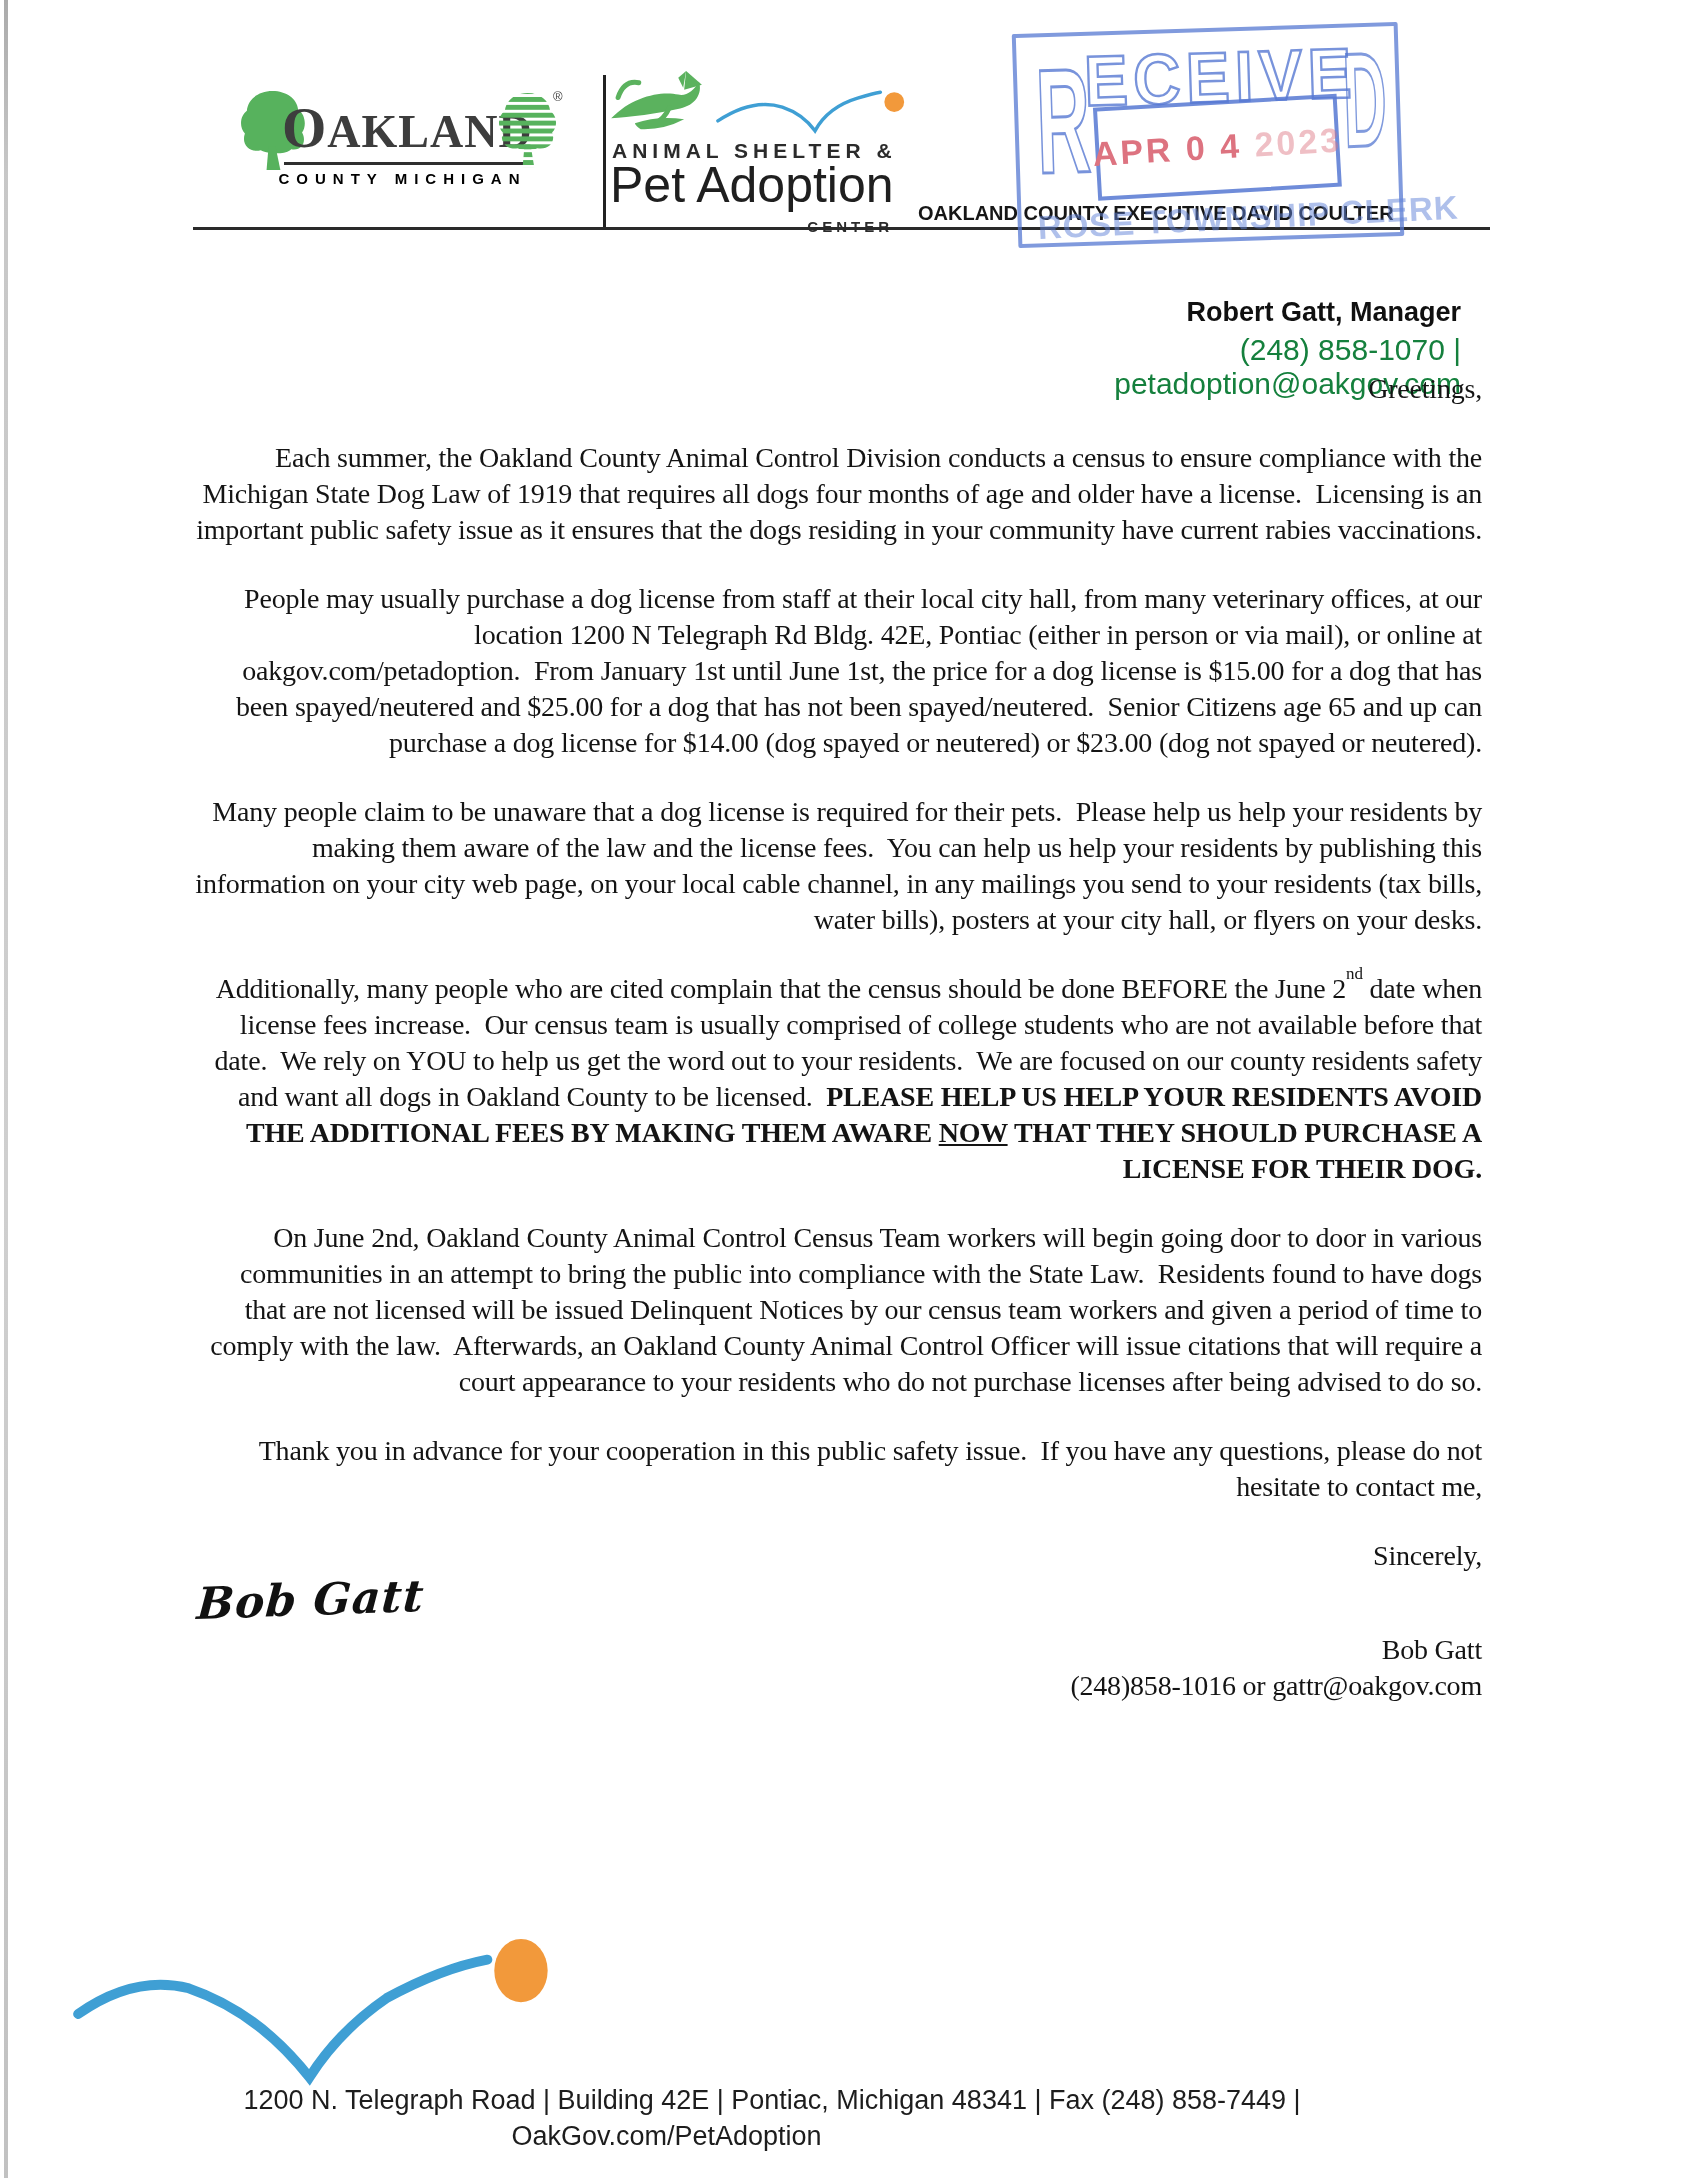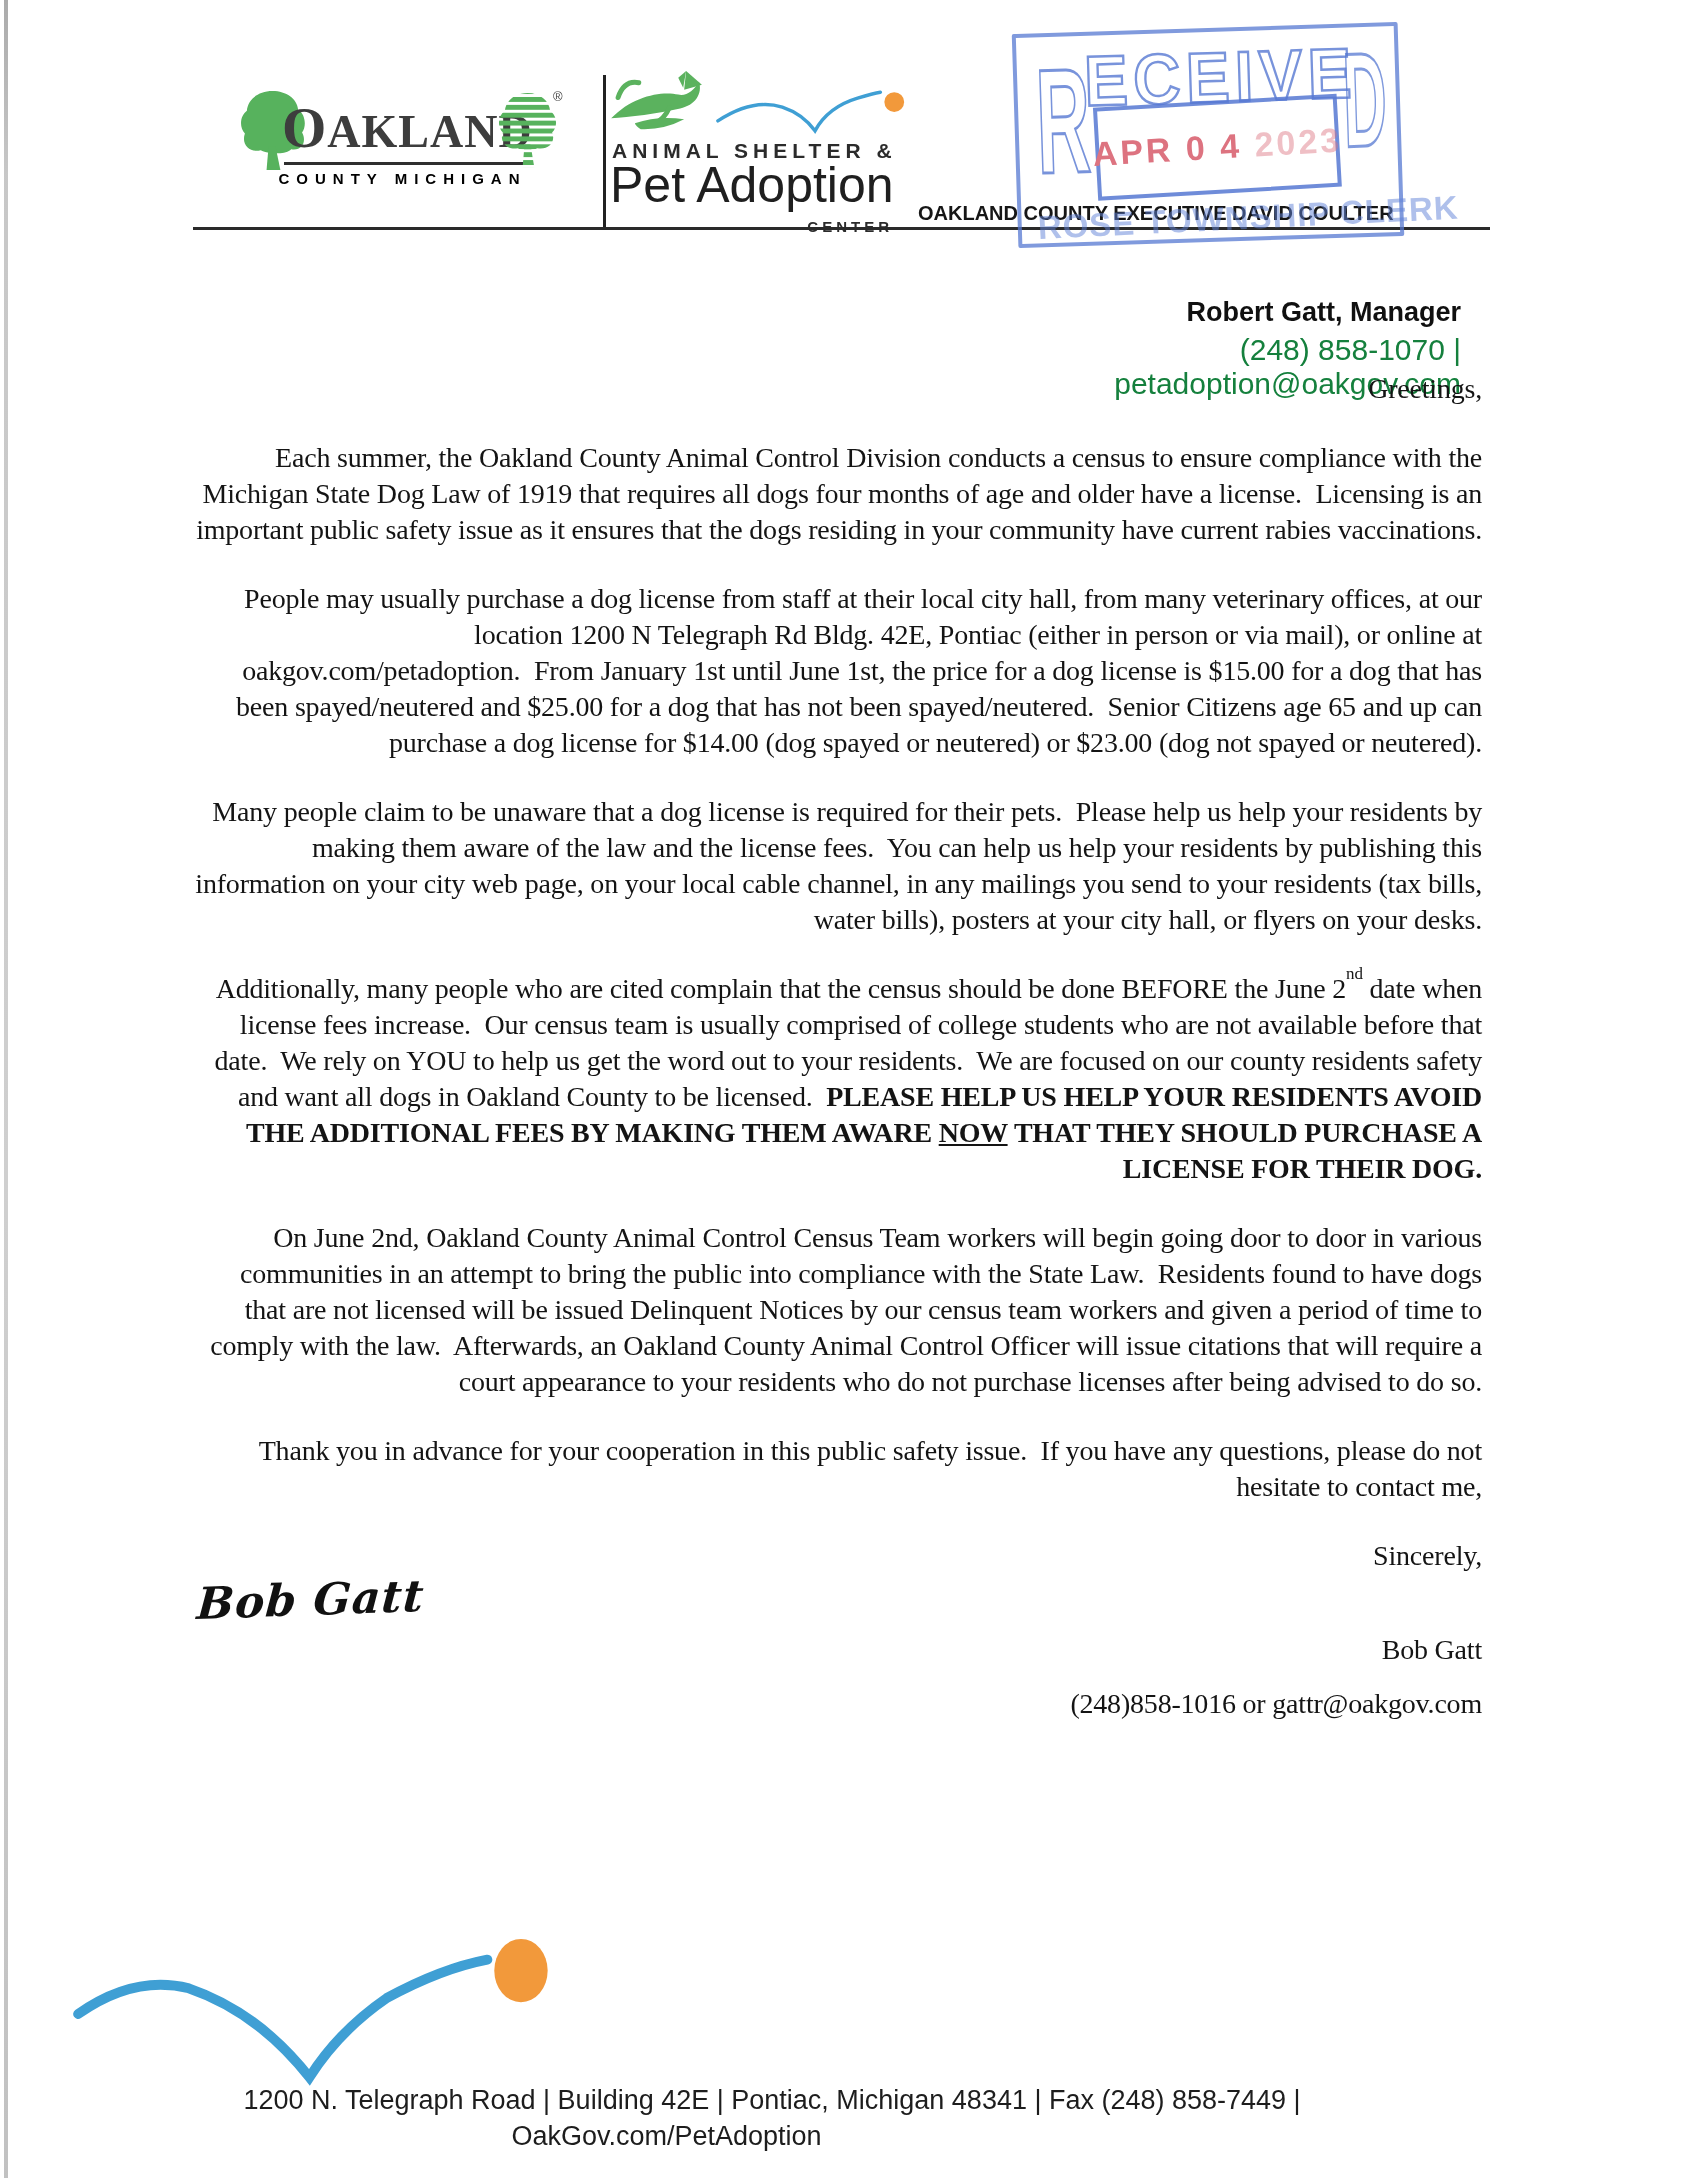--- a/index.html
+++ b/index.html
@@ -63,21 +63,21 @@
   .letter{left:195px;top:371px;width:1287px;font-size:28px;line-height:36px;letter-spacing:-0.2px;}
   .para{margin:0 0 33px 0;white-space:pre-wrap;text-align:right;}
   .para .b{font-weight:700;}
   .para .u{text-decoration:underline;}
   .para sup{font-size:17px;line-height:0;position:relative;top:-9px;}
   .closing{margin:0;}
   .sig-script{display:inline-block;font-family:"DejaVu Serif",serif;font-style:italic;font-weight:700;
               font-size:44px;letter-spacing:1px;transform:rotate(-2deg) skewX(-6deg);
               margin:8px 0 14px 2px;color:#111;}
   .signer{margin:0;}
-  .signer-contact{margin:18px 0 0 0;}
+  .signer-contact{margin:0 0 0 0;}
 
   
   .footer-line1{left:0;top:2085px;width:1544px;text-align:center;font-family:"Liberation Sans",sans-serif;
                 font-size:27px;color:#1d1d1d;}
   .footer-line2{left:0;top:2121px;width:1333px;text-align:center;font-family:"Liberation Sans",sans-serif;
                 font-size:27px;color:#1d1d1d;}
 </style>
 </head>
 <body>
 

